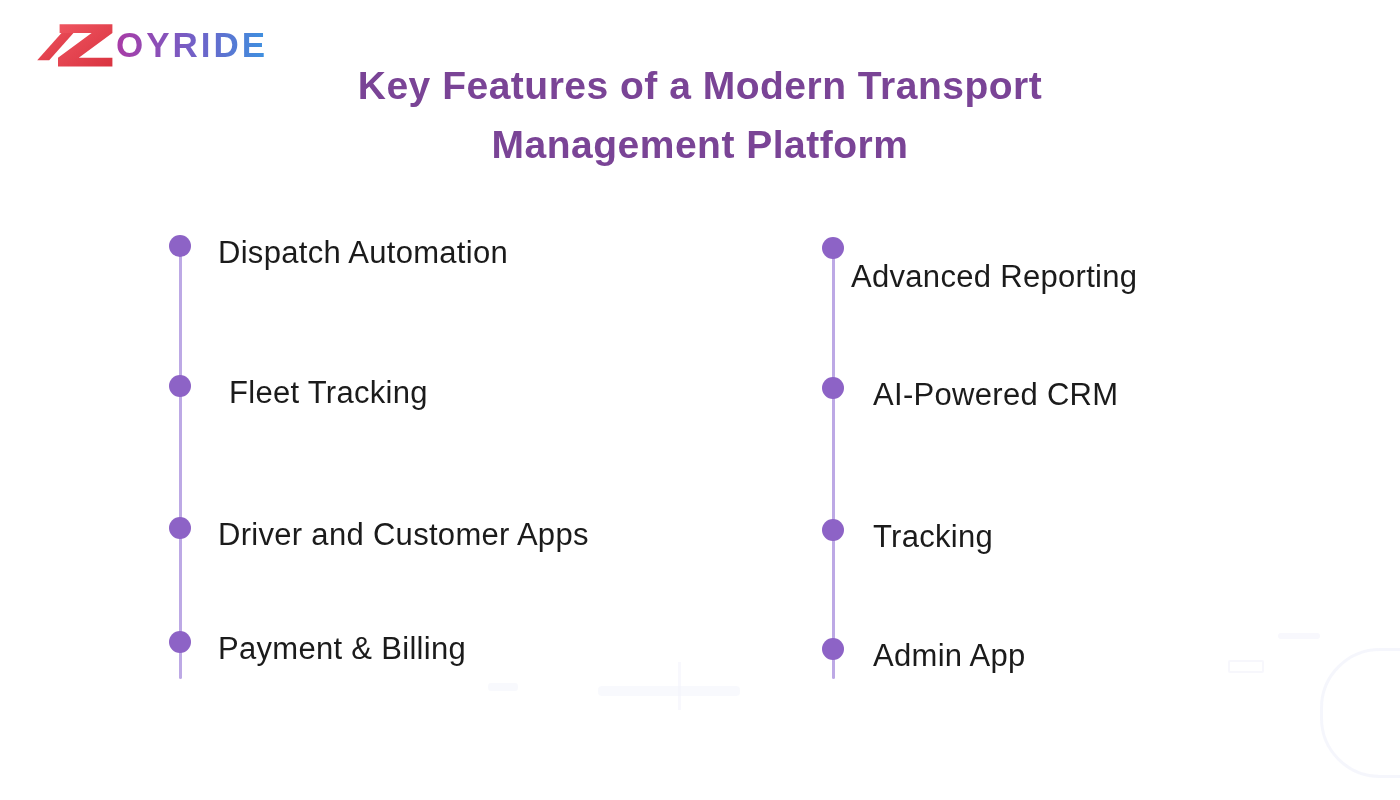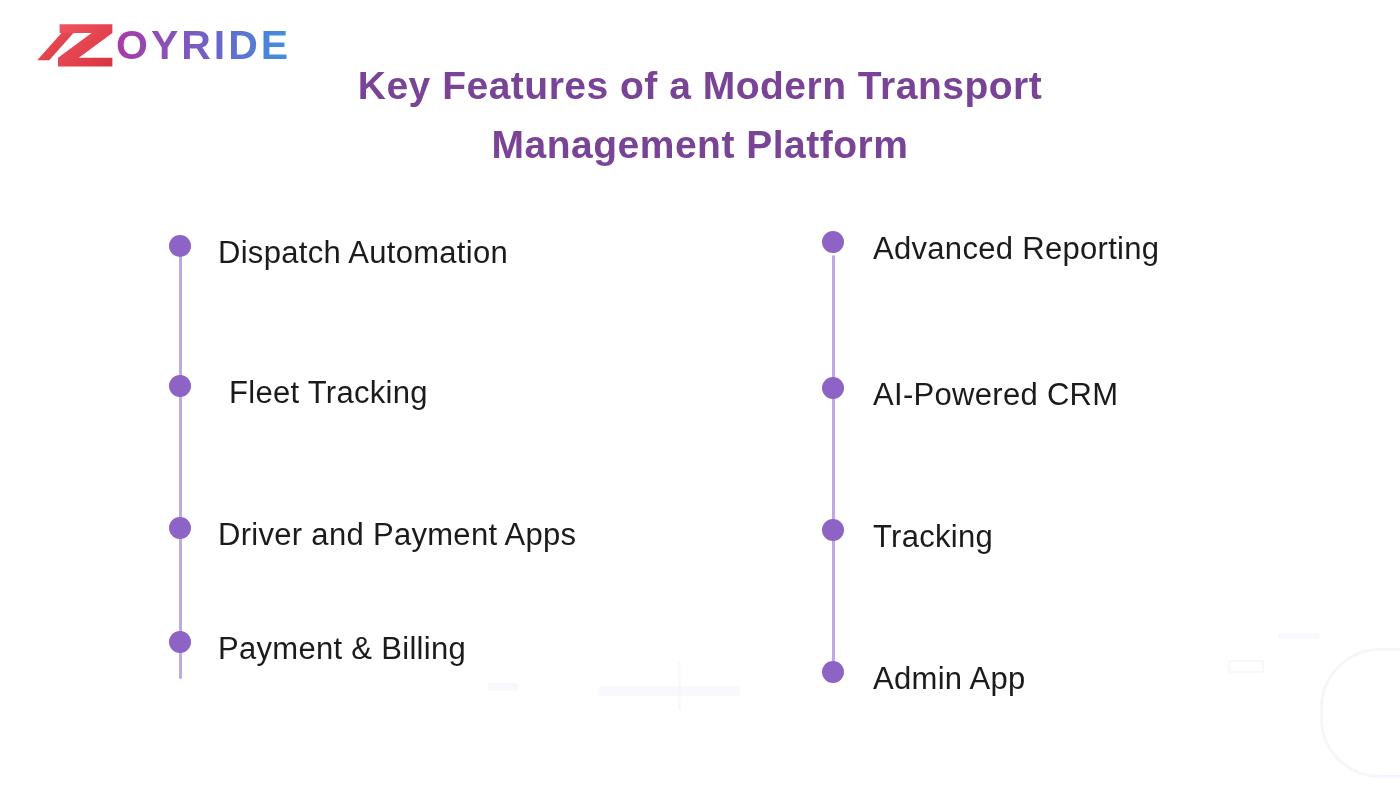--- a/index.html
+++ b/index.html
@@ -27,21 +27,21 @@
   .logo{
     position:absolute;
     left:34px; top:16px;
     display:flex; align-items:center;
     height:58px;
   }
   .logo-mark{width:80px;height:58px;display:block;}
   .stop-red-a{stop-color:var(--logo-red-start);}
   .stop-red-b{stop-color:var(--logo-red-end);}
   .logo-word{
-    font-size:41px;
+    font-size:35px;
     font-weight:700;
     letter-spacing:3px;
     line-height:58px;
     margin-left:2px;
     background:linear-gradient(90deg,var(--logo-grad-start) 0%,#6e63c9 55%,var(--logo-grad-end) 100%);
     -webkit-background-clip:text;
     background-clip:text;
     -webkit-text-fill-color:transparent;
     color:var(--logo-grad-start);
   }
@@ -90,24 +90,24 @@
   #col-left .tl-item{left:169px;}
   #col-left .tl-label{margin-left:27px;}
   #col-left .item-0{top:235px;}
   #col-left .item-1{top:375px;gap:11px;}
   #col-left .item-2{top:517px;}
   #col-left .item-3{top:631px;}
   
   #col-right .tl-line{left:832px;top:255px;height:424px;}
   #col-right .tl-item{left:822px;}
   #col-right .tl-label{margin-left:29px;}
-  #col-right .item-0{top:231px;}
+  #col-right .item-0{top:237px;flex-direction:column;}
   #col-right .item-1{top:377px;}
   #col-right .item-2{top:519px;}
-  #col-right .item-3{top:661px;}
+  #col-right .item-3{top:638px;}
 
   
   .wm{position:absolute;pointer-events:none;}
   .wm-bar-1{left:598px;top:686px;width:142px;height:10px;background:var(--watermark);border-radius:4px;opacity:.55;}
   .wm-bar-2{left:488px;top:683px;width:30px;height:8px;background:var(--watermark);border-radius:3px;opacity:.55;}
   .wm-rect-1{left:1228px;top:660px;width:36px;height:13px;border:2px solid var(--watermark);border-radius:2px;opacity:.7;}
   .wm-bar-3{left:1278px;top:633px;width:42px;height:6px;background:var(--watermark);border-radius:3px;opacity:.6;}
   .wm-vline{left:678px;top:662px;width:3px;height:48px;background:var(--watermark);opacity:.6;}
   .wm-car{
     left:1320px;top:648px;width:220px;height:130px;
@@ -153,21 +153,21 @@
   <div class="tl-item item-0">
     <span class="tl-dot"></span>
     <span class="tl-label">Dispatch Automation</span>
   </div>
   <div class="tl-item item-1">
     <span class="tl-dot"></span>
     <span class="tl-label">Fleet Tracking</span>
   </div>
   <div class="tl-item item-2">
     <span class="tl-dot"></span>
-    <span class="tl-label">Driver and Payment Apps</span>
+    <span class="tl-label">Driver and Customer Apps</span>
   </div>
   <div class="tl-item item-3">
     <span class="tl-dot"></span>
     <span class="tl-label">Payment &amp; Billing</span>
   </div>
 </div>
 
 <div class="timeline" id="col-right">
   <div class="tl-line"></div>
 

